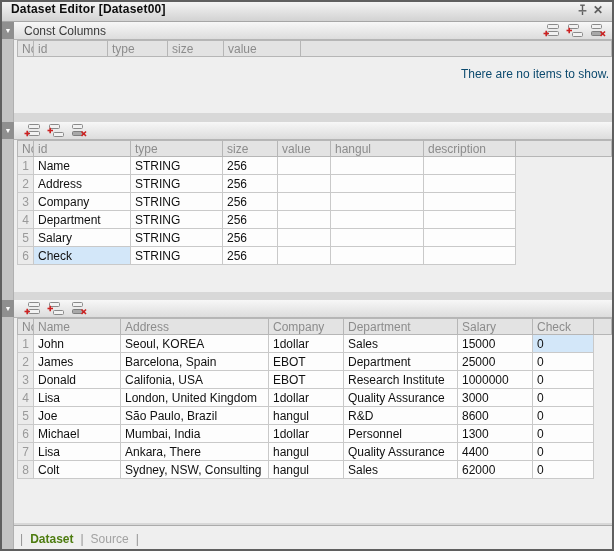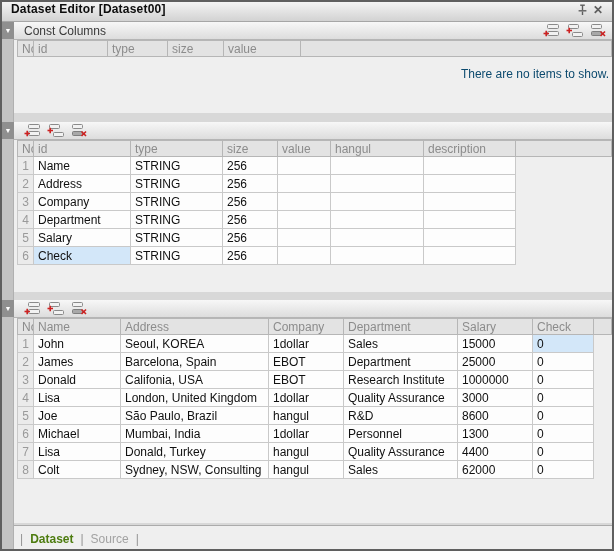--- a/index.html
+++ b/index.html
@@ -436,21 +436,21 @@
                 <td>Mumbai, India</td>
                 <td>1dollar</td>
                 <td>Personnel</td>
                 <td>1300</td>
                 <td>0</td>
                 <td class="fillercell"></td>
               </tr>
               <tr>
                 <td class="rowno">7</td>
                 <td>Lisa</td>
-                <td>Donald, Turkey</td>
+                <td>Ankara, There</td>
                 <td>hangul</td>
                 <td>Quality Assurance</td>
                 <td>4400</td>
                 <td>0</td>
                 <td class="fillercell"></td>
               </tr>
               <tr>
                 <td class="rowno">8</td>
                 <td>Colt</td>
                 <td>Sydney, NSW, Consulting</td>

